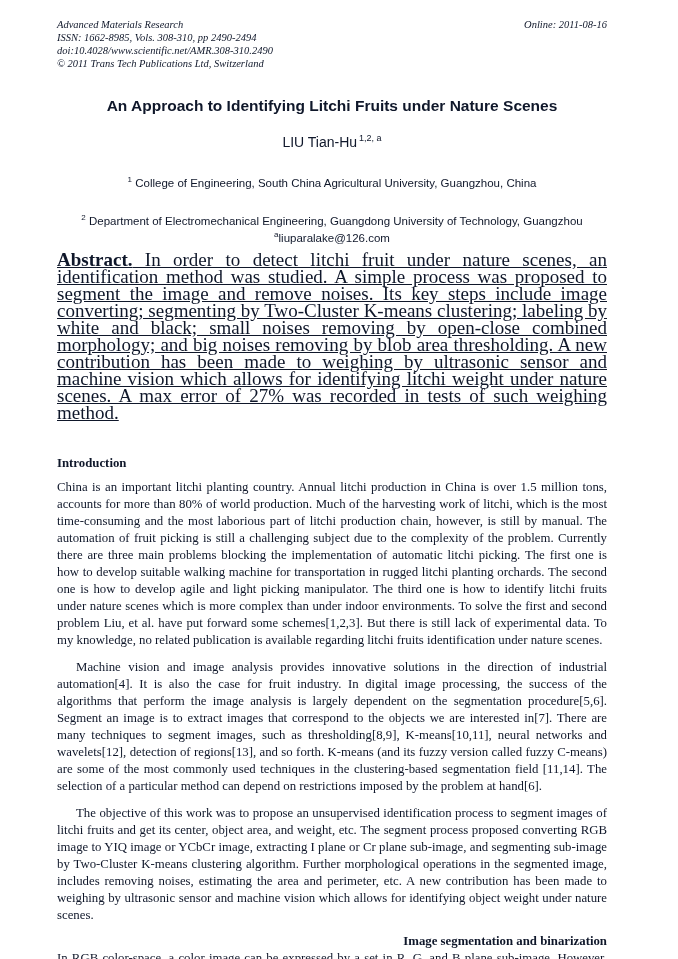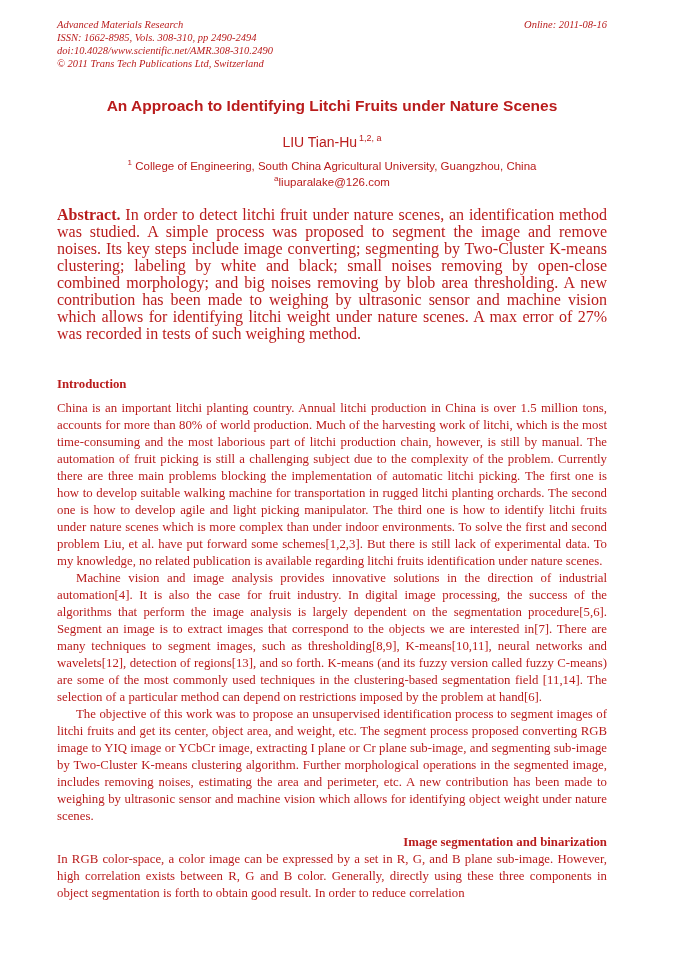--- a/index.html
+++ b/index.html
@@ -5,21 +5,21 @@
   html, body { margin: 0; padding: 0; background: #ffffff; }
   .page {
     position: relative;
     width: 664px;
     height: 959px;
     box-sizing: border-box;
     background: #ffffff;
     padding: 18px 57px 0 57px;
     overflow: hidden;
     font-family: "Liberation Serif", serif;
-    color: #b91c1c;
+    color: #0f172a;
   }
   
   .hdr {
     display: flex;
     justify-content: space-between;
     align-items: flex-start;
     font-style: italic;
     font-size: 10.5px;
     line-height: 13px;
   }
@@ -37,61 +37,62 @@
   }
   .author {
     margin-top: 13px;
     text-align: center;
     font-family: "Liberation Sans", sans-serif;
     font-size: 14px;
     line-height: 18px;
   }
   .author sup { font-size: 9px; margin-left: 2px; text-align: center; }
   .affil {
-    margin-top: 5px;
+    margin-top: 22px;
     text-align: center;
     font-family: "Liberation Sans", sans-serif;
     font-size: 11.5px;
     line-height: 14px;
   }
   .affil sup, .email sup { font-size: 8px; }
   .email {
     text-align: center;
     font-family: "Liberation Sans", sans-serif;
     font-size: 11.5px;
     line-height: 14px;
   }
 
   
   .kw {
     margin-top: 21px;
     font-size: 12.8px;
     line-height: 17px;
   }
   .abstract {
-    margin: 17px 0 0 0;
-    font-size: 16px;
+    margin: 6px 0 0 0;
+    font-size: 19px;
     line-height: 17px;
     text-align: justify;
+    text-decoration: underline;
   }
   .lbl { font-weight: bold; }
   .sec-heading {
     margin: 34px 0 7px 0;
     font-size: 12.8px;
     font-weight: bold;
     line-height: 17px;
   }
   .sec-heading.small-gap { margin: 9px 0 0 0; padding-left: 4px; text-align: right; }
   .para {
     margin: 0;
     font-size: 12.8px;
     line-height: 17px;
     text-align: justify;
   }
-  .para.indent { text-indent: 19px; }
+  .para.indent { text-indent: 19px; margin-top: 10px; }
 </style>
 </head>
 <body>
 
 <div class="page">
 
   <div class="hdr">
     <div class="hdr-left">
       <div>Advanced Materials Research</div>
       <div>ISSN: 1662-8985, Vols. 308-310, pp 2490-2494</div>
@@ -104,20 +105,23 @@
   <h1 class="title">An Approach to Identifying Litchi Fruits under Nature Scenes</h1>
 
   <div class="author">
     <span>LIU Tian-Hu</span><sup>1,2, a</sup>
   </div>
 
   <div class="affil">
     <sup>1</sup><span> College of Engineering, South China Agricultural University, Guangzhou, China</span>
   </div>
 
+  <div class="affil">
+    <sup>2</sup><span> Department of Electromechanical Engineering, Guangdong University of Technology, Guangzhou</span>
+  </div>
 
   <div class="email">
     <sup>a</sup><span>liuparalake@126.com</span>
   </div>
 
 
   <p class="abstract">
     <span class="lbl">Abstract.</span><span> In order to detect litchi fruit under nature scenes, an identification method was studied. A simple process was proposed to segment the image and remove noises. Its key steps include image converting; segmenting by Two-Cluster K-means clustering; labeling by white and black; small noises removing by open-close combined morphology; and big noises removing by blob area thresholding. A new contribution has been made to weighing by ultrasonic sensor and machine vision which allows for identifying litchi weight under nature scenes. A max error of 27% was recorded in tests of such weighing method.</span>
   </p>
 

